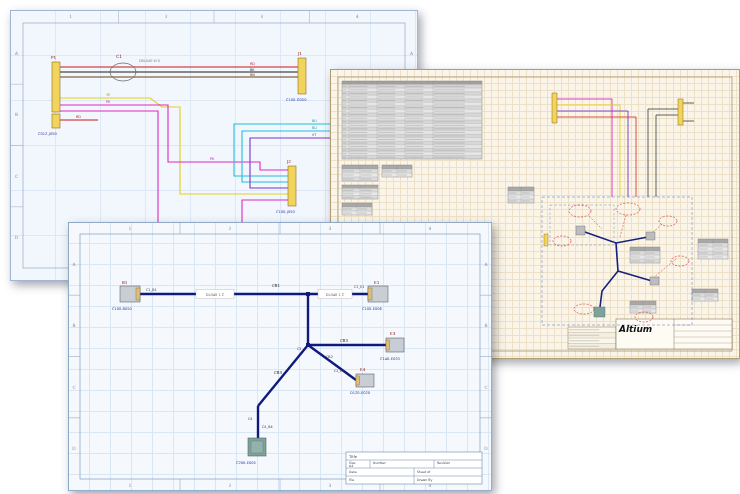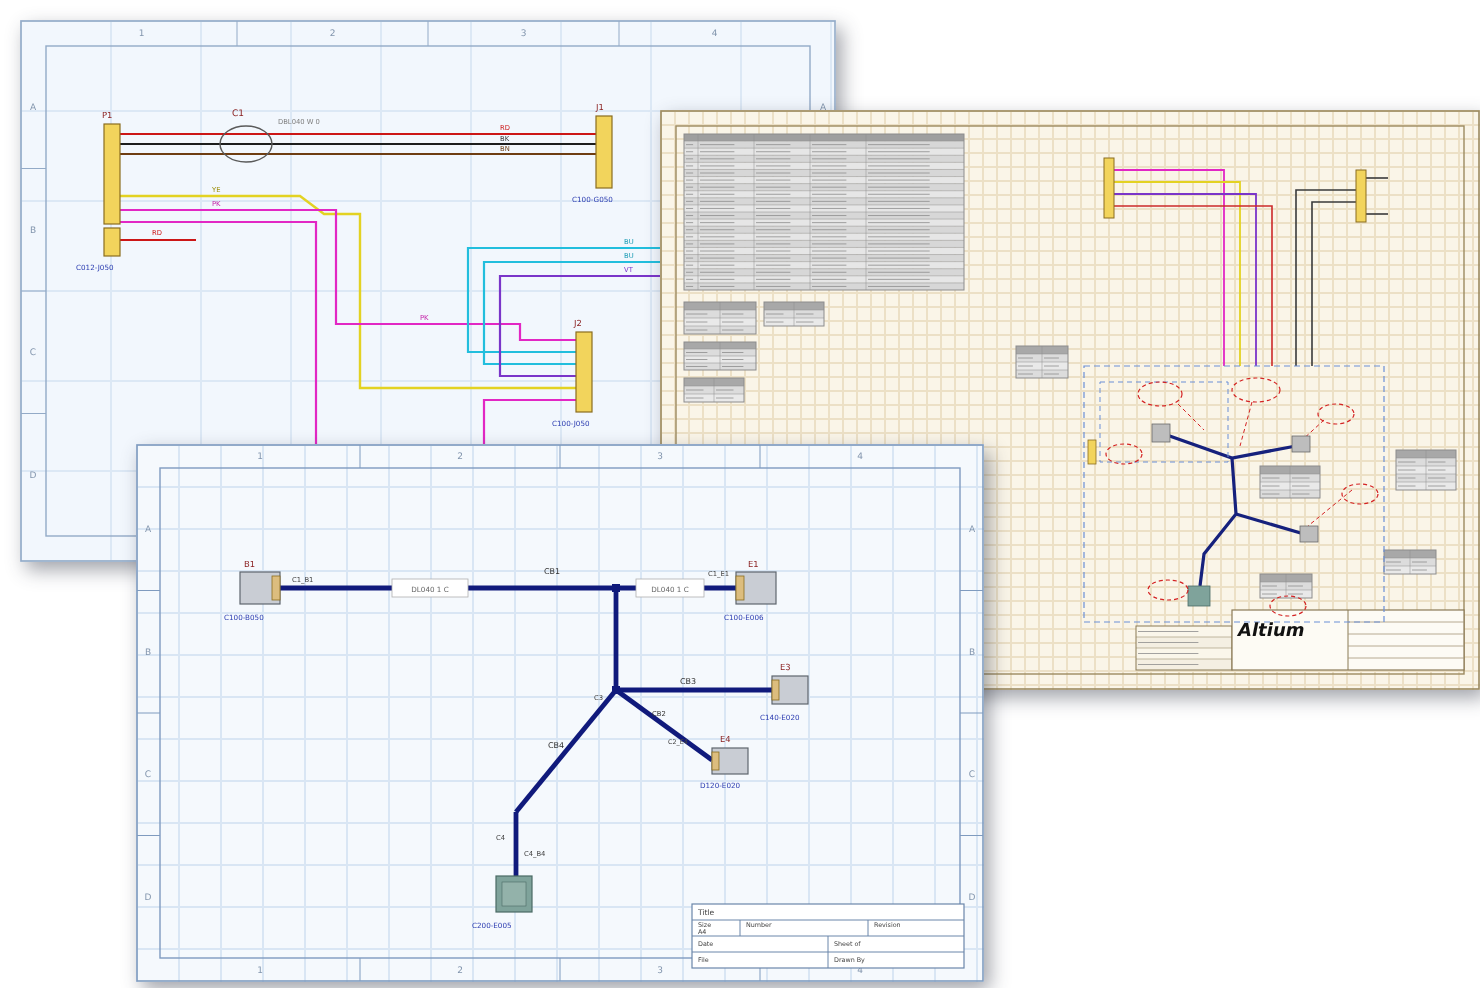--- a/index.html
+++ b/index.html
@@ -82,21 +82,21 @@
         <text x="302" y="126" fill="#7a35c9" font-size="3.4" text-anchor="start">VT</text>
         <text x="66" y="107.5" fill="#cc1616" font-size="3.4" text-anchor="start">RD</text>
         <text x="41" y="49" fill="#8a2020" font-size="4.2" text-anchor="start">P1</text>
         <text x="288" y="45" fill="#8a2020" font-size="4.2" text-anchor="start">J1</text>
         <text x="277" y="153" fill="#8a2020" font-size="4.2" text-anchor="start">J2</text>
         <text x="28" y="125" fill="#2a3bb0" font-size="3.6" text-anchor="start">C012-J050</text>
         <text x="276" y="91" fill="#2a3bb0" font-size="3.6" text-anchor="start">C100-G050</text>
         <text x="266" y="203" fill="#2a3bb0" font-size="3.6" text-anchor="start">C100-J050</text>
       </svg>
     </div>
-  <div class="sheet" style="left: 330px; top: 55px; width: 410px; height: 290px; background-color: rgb(250, 245, 232); background-image: linear-gradient(rgb(236, 224, 198) 1px, rgba(0, 0, 0, 0) 1px), linear-gradient(90deg, rgb(236, 224, 198) 1px, rgba(0, 0, 0, 0) 1px); background-size: 7px 7px;">
+  <div class="sheet" style="left: 330px; top: 69px; width: 410px; height: 290px; background-color: rgb(250, 245, 232); background-image: linear-gradient(rgb(236, 224, 198) 1px, rgba(0, 0, 0, 0) 1px), linear-gradient(90deg, rgb(236, 224, 198) 1px, rgba(0, 0, 0, 0) 1px); background-size: 7px 7px;">
       <svg viewBox="0 0 410 290" width="410" height="290">
         <rect x="0.5" y="0.5" width="409" height="289" fill="none" stroke="#9c8a60" stroke-width="0.8"></rect>
         <rect x="8" y="8" width="394" height="274" fill="none" stroke="#9c8a60" stroke-width="0.7"></rect>
         <rect x="12" y="12" width="140" height="3.5454545454545454" fill="#9f9f9f"></rect>
         <rect x="12" y="15.545454545454545" width="140" height="3.5454545454545454" fill="#d7d7d7"></rect>
         <rect x="12" y="19.09090909090909" width="140" height="3.5454545454545454" fill="#e6e6e6"></rect>
         <rect x="12" y="22.636363636363637" width="140" height="3.5454545454545454" fill="#d7d7d7"></rect>
         <rect x="12" y="26.18181818181818" width="140" height="3.5454545454545454" fill="#e6e6e6"></rect>
         <rect x="12" y="29.727272727272727" width="140" height="3.5454545454545454" fill="#d7d7d7"></rect>
         <rect x="12" y="33.27272727272727" width="140" height="3.5454545454545454" fill="#e6e6e6"></rect>

